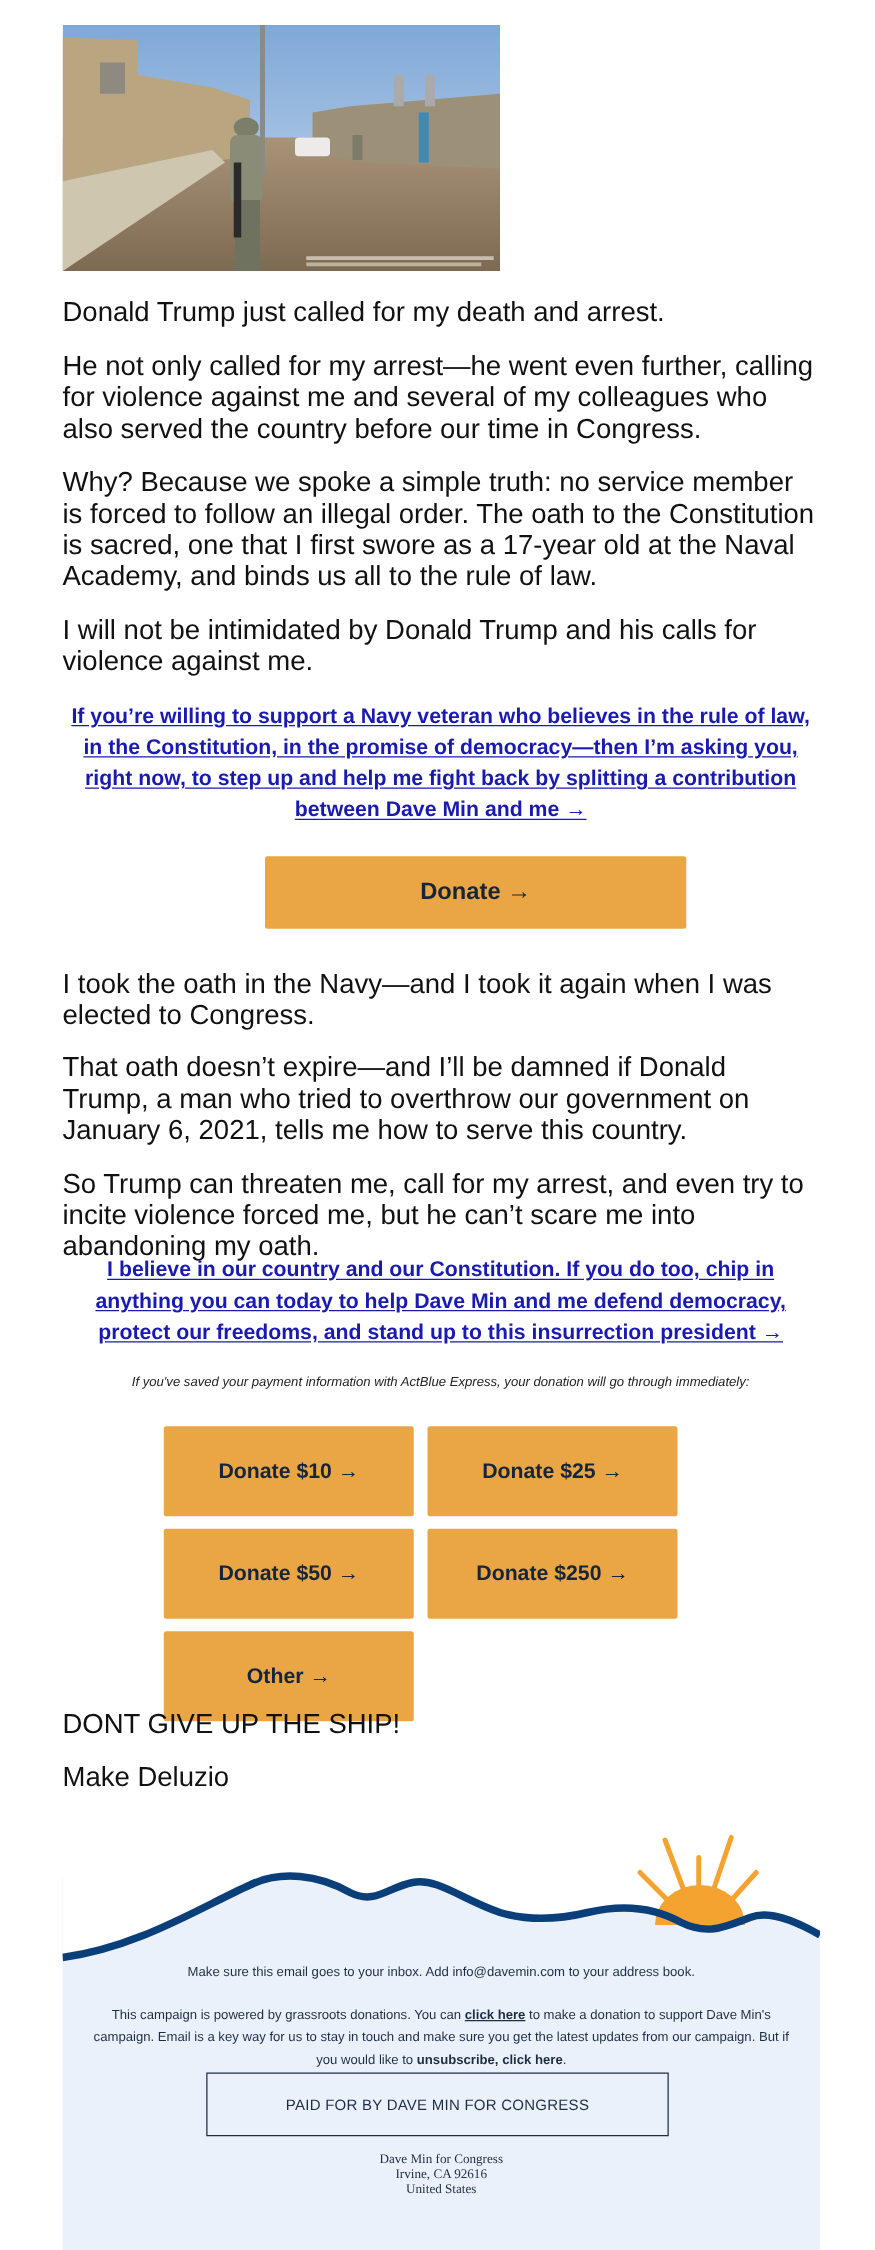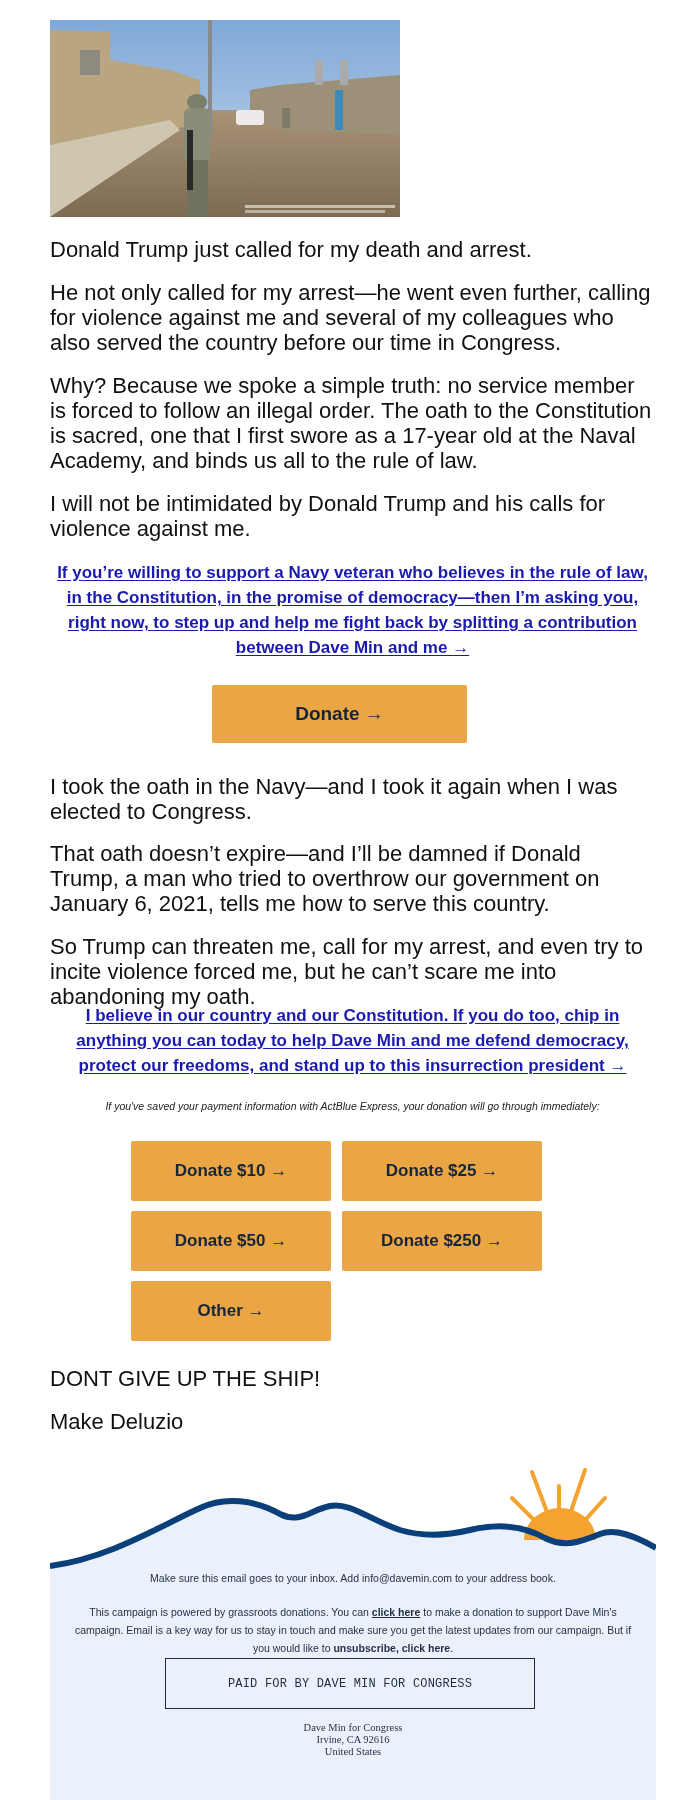--- a/index.html
+++ b/index.html
@@ -9,32 +9,32 @@
 
   
   .photo { left: 50px; top: 20px; width: 350px; height: 197px; overflow: hidden; }
   .photo svg { display: block; width: 100%; height: 100%; }
 
   .para { left: 50px; width: 605px; font-size: 22px; line-height: 25px; color: #111; }
   .link-block { left: 50px; width: 605px; text-align: center; font-size: 17px; line-height: 25px; font-weight: bold; }
   .link-block a { color: #1a1ab0; text-decoration: underline; text-underline-offset: 2px; cursor: pointer; }
 
   .btn { background: #eaa545; color: #15253a; font-weight: bold; display: flex; align-items: center; justify-content: center; cursor: pointer; border-radius: 2px; }
-  .btn-main { left: 212px; top: 685px; width: 255px; height: 58px; font-size: 19px; }
+  .btn-main { left: 212px; top: 685px; width: 337px; height: 58px; font-size: 19px; }
   .btn-grid { left: 131px; top: 1141px; width: 411px; display: grid; grid-template-columns: 200px 200px; column-gap: 11px; row-gap: 10px; }
-  .btn-grid .btn { height: 60px; font-size: 17px; }
+  .btn-grid .btn { height: 72px; font-size: 17px; }
 
   .note { left: 50px; width: 605px; text-align: center; font-size: 10.5px; font-style: italic; color: #222; }
 
   .footer-bg { left: 50px; top: 1500px; width: 606px; height: 300px; background: #eaf1fa; }
   .wave { left: 50px; top: 1468px; width: 606px; height: 110px; }
   .footer-text { left: 60px; width: 586px; text-align: center; font-size: 10.5px; color: #1f2d44; line-height: 18px; }
   .footer-text a { color: #1f2d44; font-weight: bold; text-decoration: underline; cursor: pointer; }
   .footer-text b { font-weight: bold; }
-  .paid-box { left: 165px; top: 1658px; width: 370px; height: 51px; border: 1.5px solid #1f2d44; display: flex; align-items: center; justify-content: center; font-size: 12px; color: #1f2d44; letter-spacing: 0.2px; font-family: Liberation Mono, monospace; }
+  .paid-box { left: 165px; top: 1658px; width: 370px; height: 51px; border: 1.5px solid #1f2d44; display: flex; align-items: center; justify-content: center; font-size: 12px; color: #1f2d44; letter-spacing: 0.2px; }
   .address { left: 60px; top: 1722px; width: 586px; text-align: center; font-size: 10.5px; line-height: 12px; color: #1f2d44; font-family: Liberation Serif, serif; }
 </style>
 </head>
 <body>
 
 <div class="abs photo">
   <svg viewBox="0 0 350 197" preserveAspectRatio="none">
     <defs>
       <linearGradient id="sky" x1="0" y1="0" x2="0" y2="1">
         <stop offset="0" stop-color="#7fa8d8"></stop>

